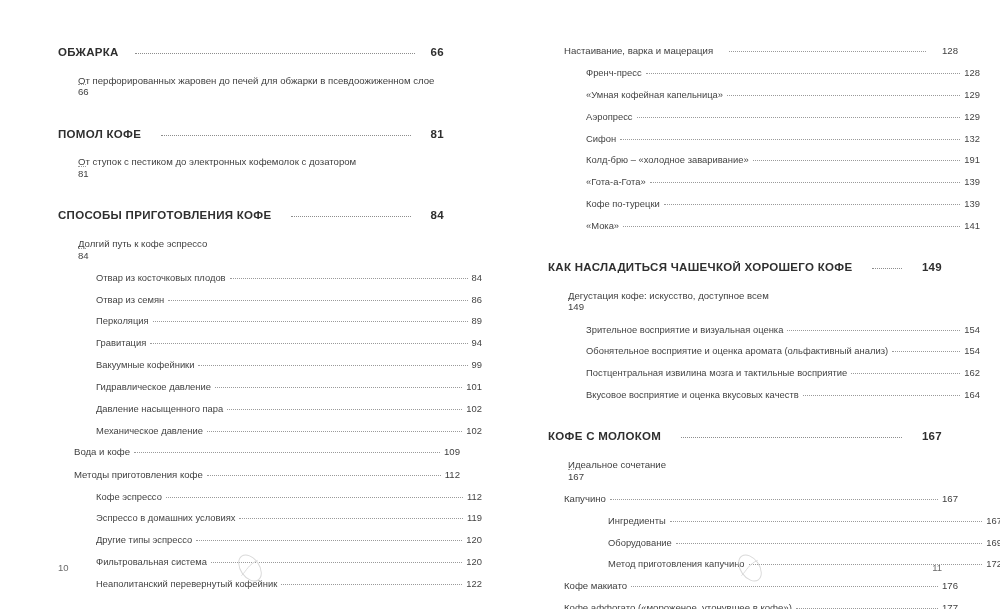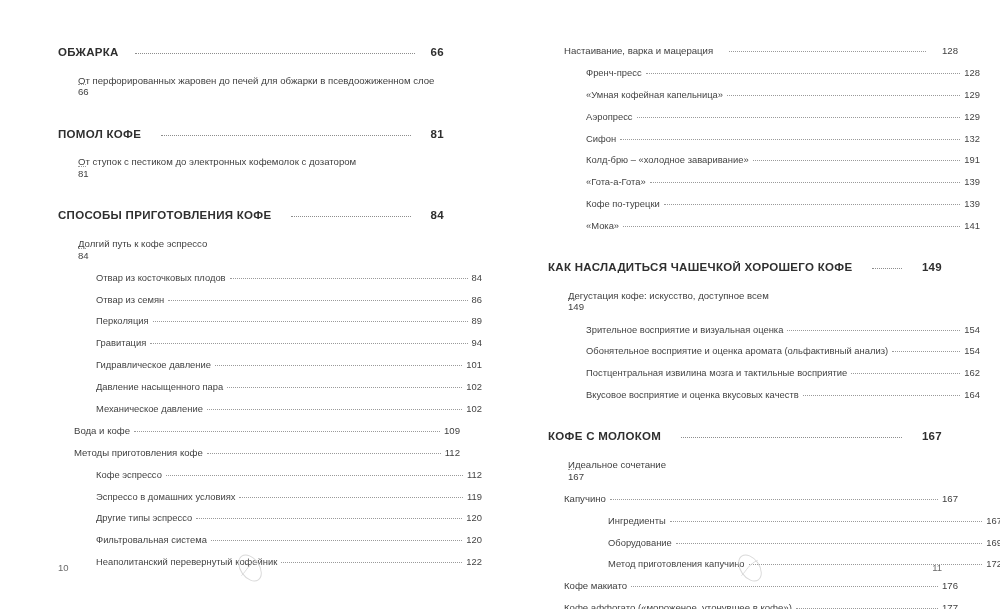--- a/index.html
+++ b/index.html
@@ -169,20 +169,25 @@
           <span class="txt">Перколяция</span>
           <span class="dots"></span>
           <span class="pg">89</span>
         </div>
         <div class="entry lvl-2 indent-2 gap-sm">
           <span class="txt">Гравитация</span>
           <span class="dots"></span>
           <span class="pg">94</span>
         </div>
         <div class="entry lvl-2 indent-2 gap-sm">
+          <span class="txt">Вакуумные кофейники</span>
+          <span class="dots"></span>
+          <span class="pg">99</span>
+        </div>
+        <div class="entry lvl-2 indent-2 gap-sm">
           <span class="txt">Гидравлическое давление</span>
           <span class="dots"></span>
           <span class="pg">101</span>
         </div>
         <div class="entry lvl-2 indent-2 gap-sm">
           <span class="txt">Давление насыщенного пара</span>
           <span class="dots"></span>
           <span class="pg">102</span>
         </div>
         <div class="entry lvl-2 indent-2 gap-sm">

